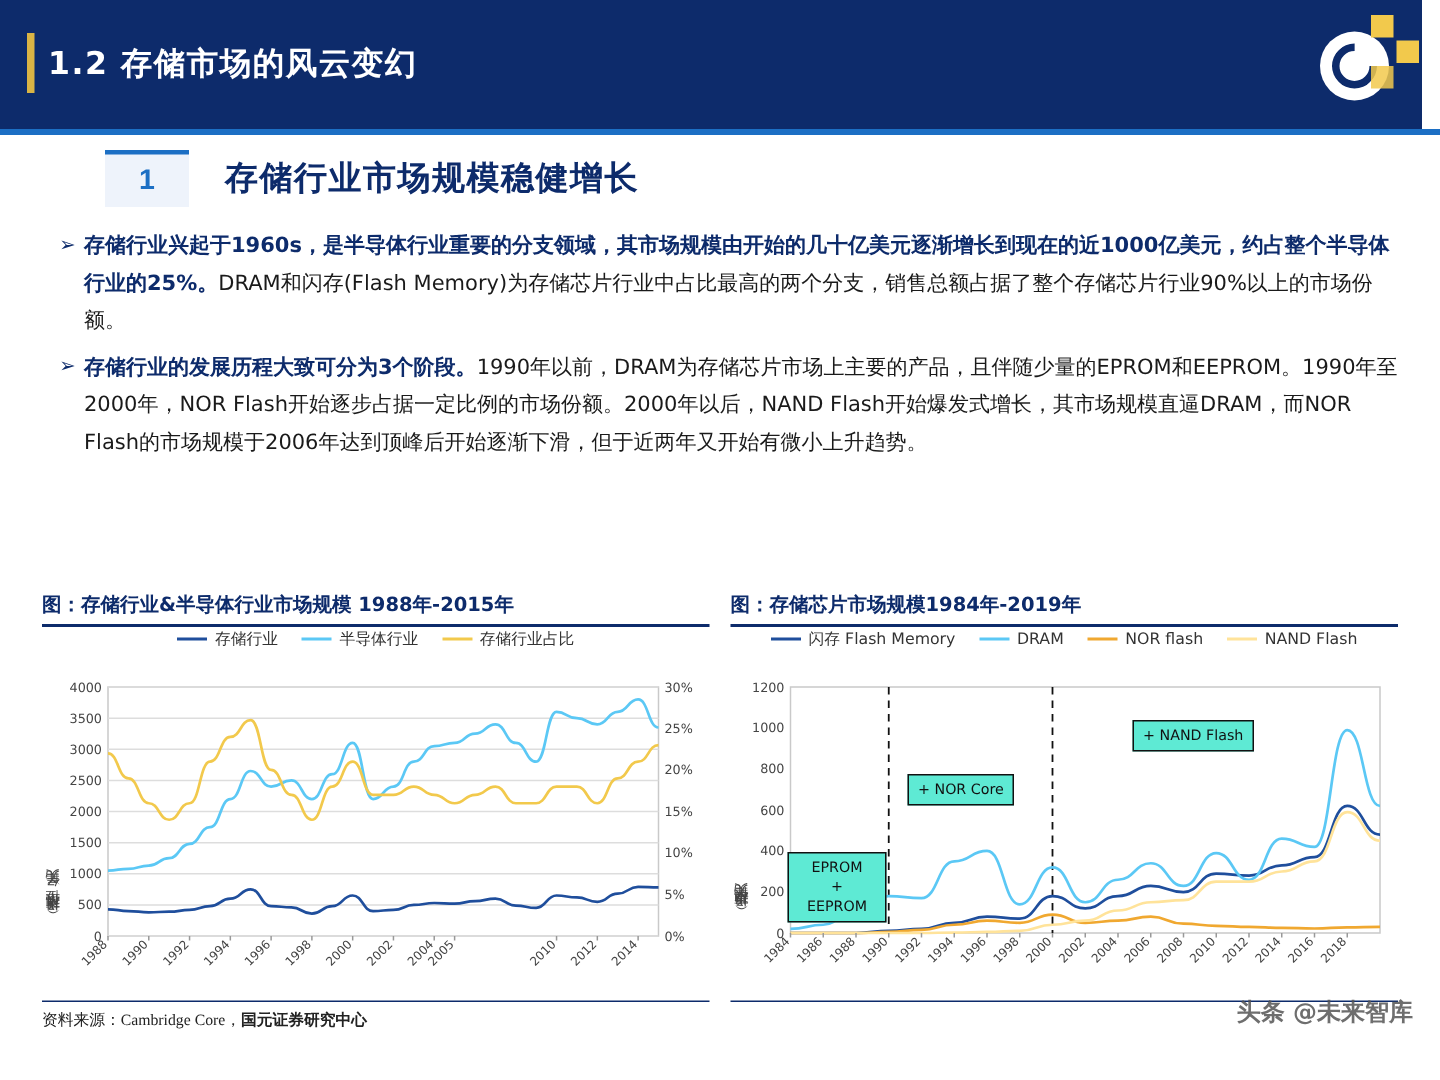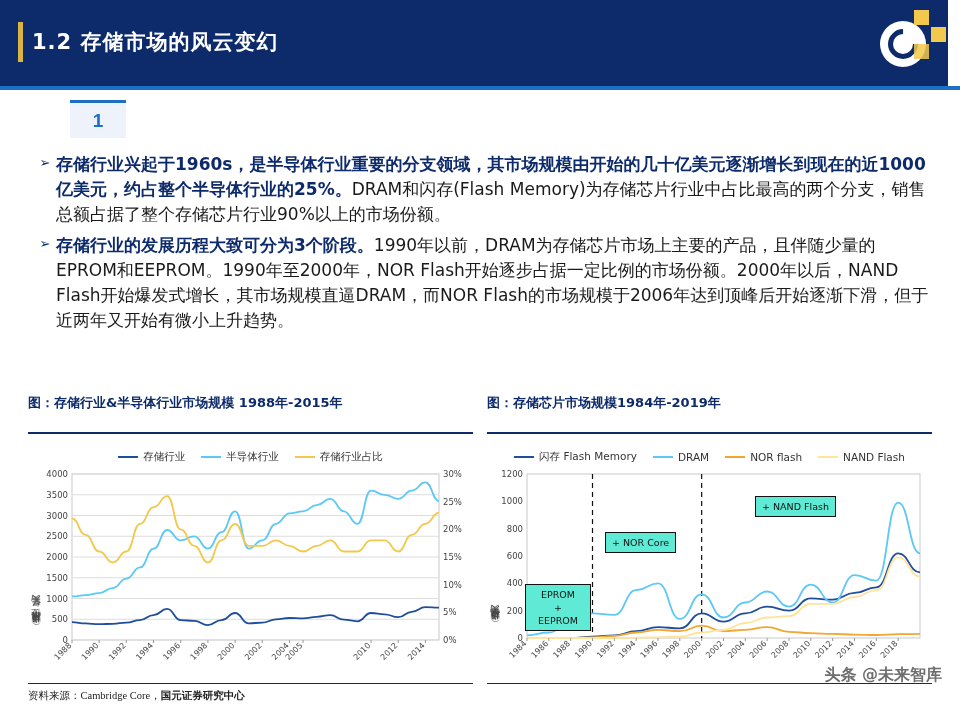--- a/index.html
+++ b/index.html
@@ -77,45 +77,45 @@
   
   .bullets {
     position: absolute; left: 34px; top: 152px; width: 900px;
   }
   .bullet { display: flex; margin-bottom: 6px; }
   .bullet-mark {
     color: #0d2b6b; font-size: 13px; width: 22px; flex: 0 0 22px;
     padding-top: 3px; text-align: center;
   }
   .bullet-text {
-    font-size: 17px; line-height: 25px; color: #1a1a1a;
+    font-size: 14px; line-height: 25px; color: #1a1a1a;
     font-family: "DejaVu Sans", sans-serif;
   }
   .bullet-text .em { font-weight: bold; color: #0d2b6b; }
   
   .panel { position: absolute; top: 394px; width: 445px; height: 300px; }
   .panel.left { left: 28px; }
   .panel.right { left: 487px; }
   .panel-head {
     font-size: 13px; font-weight: bold; color: #0d2b6b;
     font-family: "DejaVu Sans", sans-serif;
-    padding-bottom: 20px; border-bottom: 2px solid #0d2b6b;
+    padding-bottom: 4px; border-bottom: 2px solid #0d2b6b;
   }
   .panel-body {
     position: relative; height: 250px; border-bottom: 1px solid #0d2b6b;
   }
   .panel-foot {
     font-size: 10.5px; color: #222; padding-top: 5px;
     font-family: Liberation Serif, serif;
   }
   .panel-foot .src-strong { font-weight: bold; }
   
   .legend {
     display: flex; justify-content: center; gap: 16px;
-    padding-top: 16px; flex-wrap: wrap;
+    padding-top: 1px; flex-wrap: wrap;
   }
   .legend-item { display: flex; align-items: center; gap: 5px; font-size: 10.5px; color: #333;
     font-family: "DejaVu Sans", sans-serif; }
   .legend-line { width: 20px; height: 2px; display: inline-block; }
   
   .ylabel {
     position: absolute; font-size: 9.5px; color: #444;
     writing-mode: vertical-rl; transform: rotate(180deg);
     font-family: "DejaVu Sans", sans-serif; letter-spacing: 1px;
   }
@@ -142,20 +142,21 @@
   <div class="logo-squares">
     <div class="sq a"></div>
       <div class="sq b"></div>
       <div class="sq c"></div>
   </div>
 </div>
 <div class="header-underline"></div>
 
 <div class="section-bar">
   <div class="section-num">1</div>
+  <div class="section-title">存储行业市场规模稳健增长</div>
 </div>
 
 <div class="bullets">
   <div class="bullet">
     <div class="bullet-mark">➢</div>
     <div class="bullet-text">
       <span class="em">存储行业兴起于1960s，是半导体行业重要的分支领域，其市场规模由开始的几十亿美元逐渐增长到现在的近1000亿美元，约占整个半导体行业的25%。</span><span>DRAM和闪存(Flash Memory)为存储芯片行业中占比最高的两个分支，销售总额占据了整个存储芯片行业90%以上的市场份额。</span>
     </div>
   </div>
   <div class="bullet">

